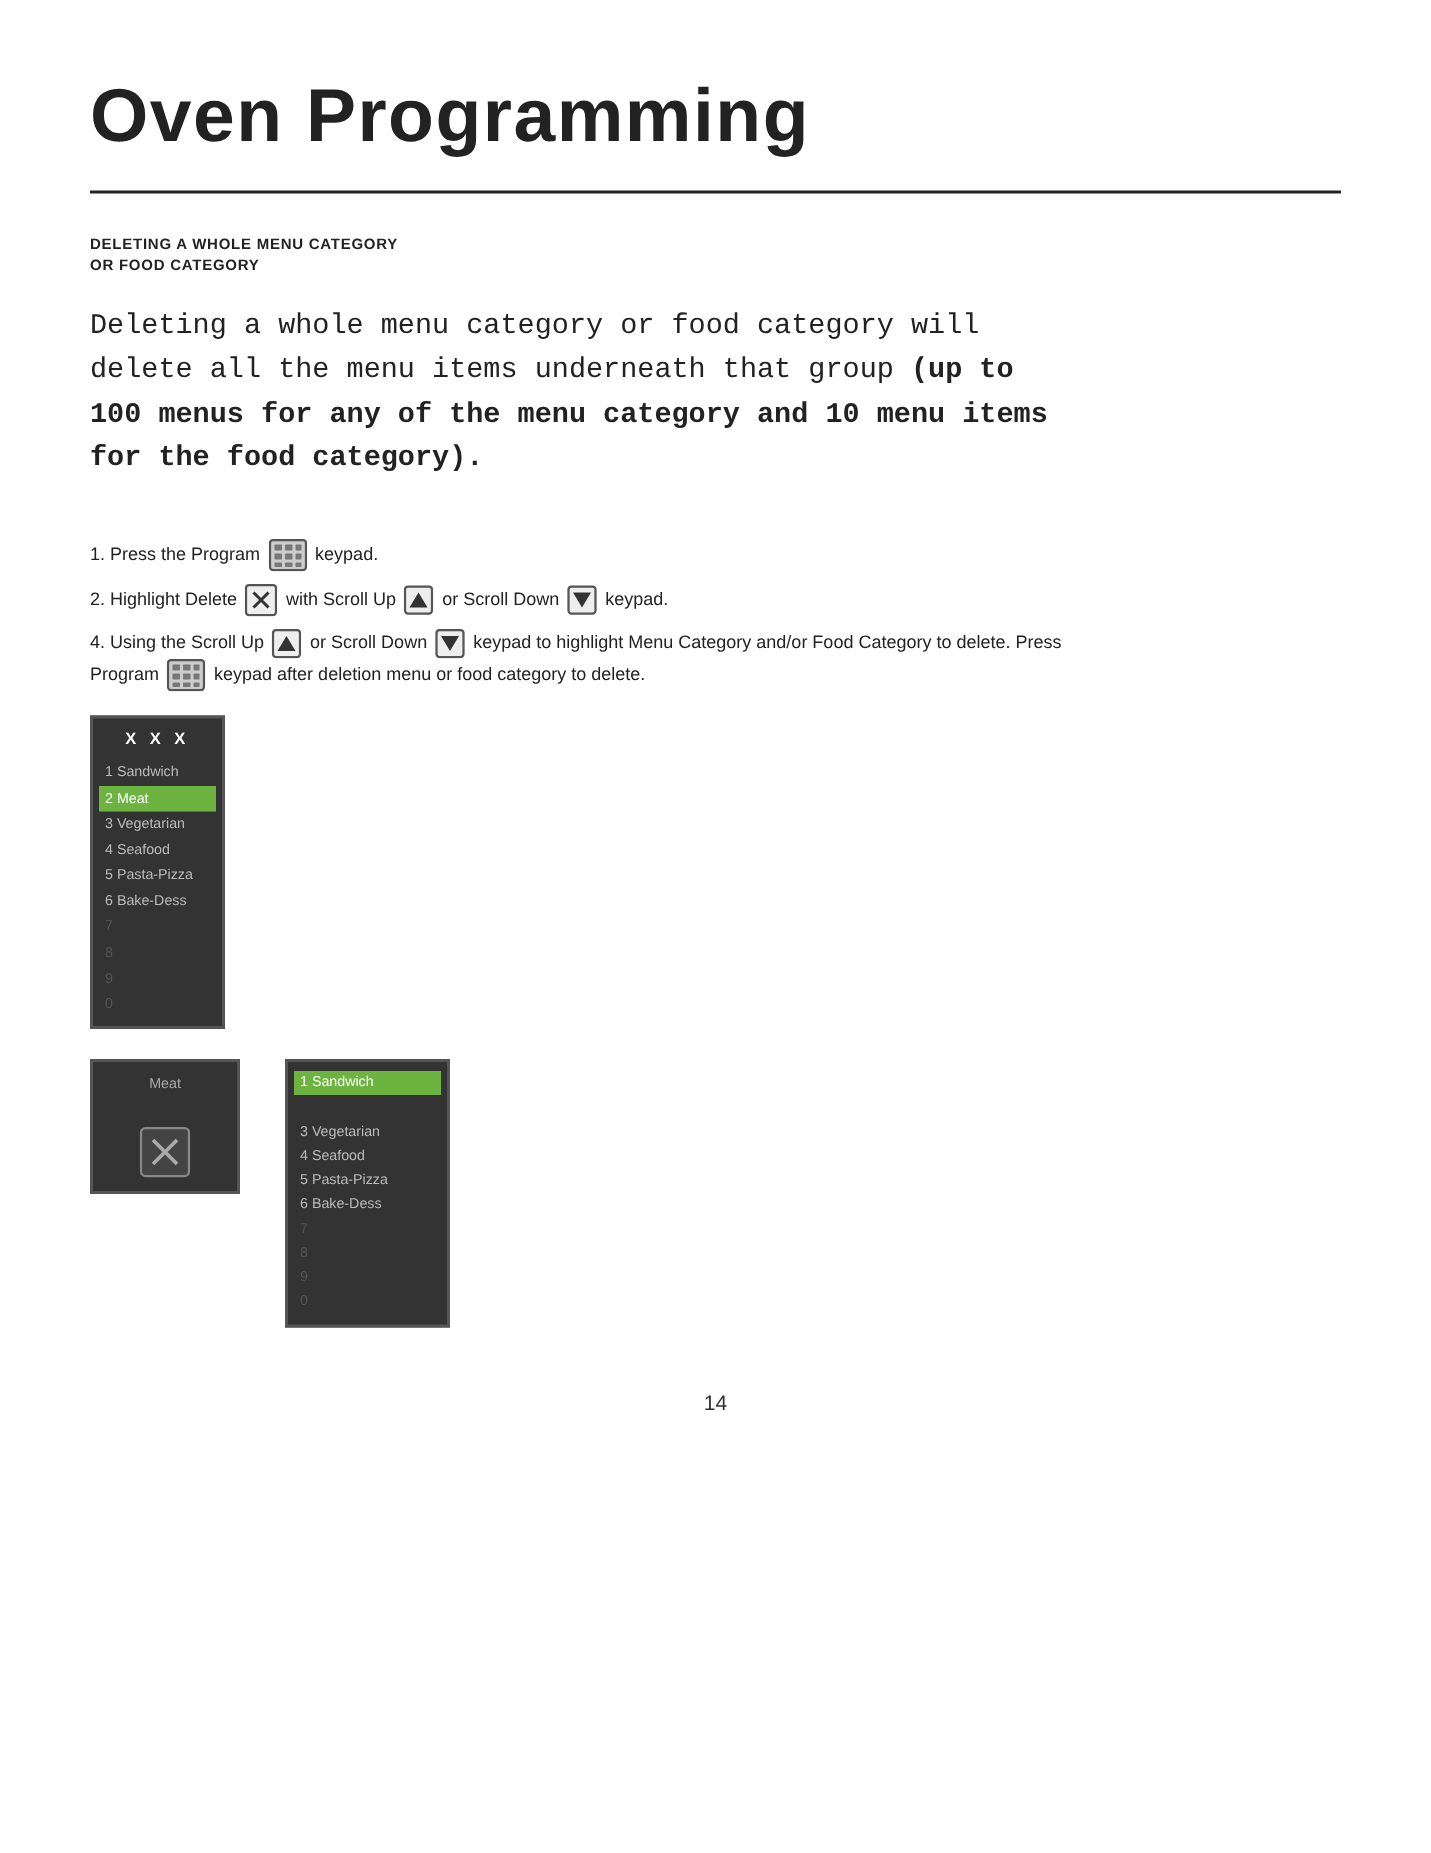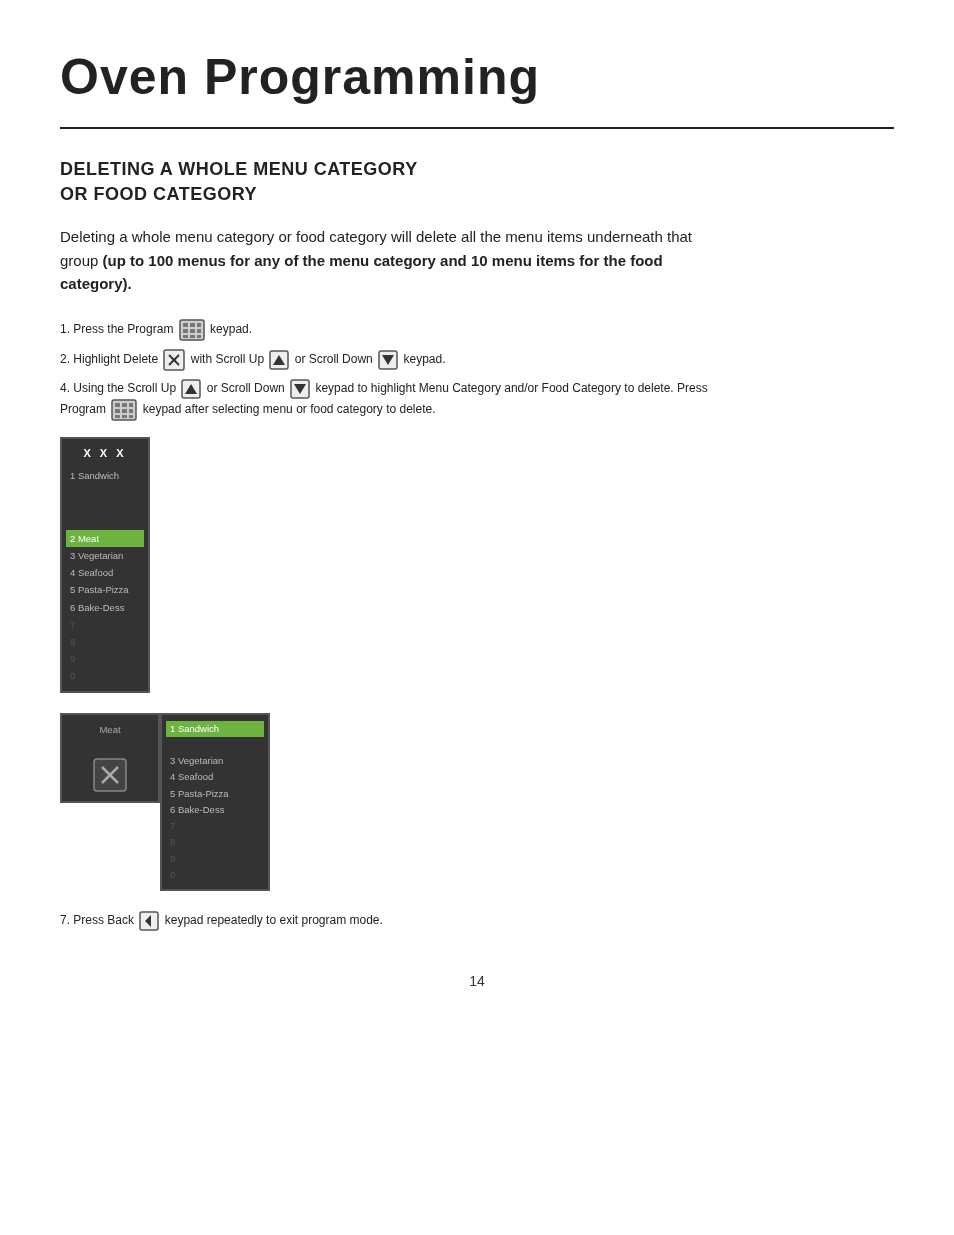--- a/index.html
+++ b/index.html
@@ -20,32 +20,33 @@
       letter-spacing: 1px;
       margin-bottom: 12px;
     }
     .title-rule {
       border: none;
       border-top: 2px solid #222;
       margin-bottom: 28px;
     }
     .section-title {
       font-family: Arial, sans-serif;
-      font-size: 18px;
+      font-size: 10px;
       font-weight: 900;
       letter-spacing: 0.5px;
       text-transform: uppercase;
       margin-bottom: 18px;
       line-height: 1.4;
     }
     .intro-text {
-      font-size: 15px;
+      font-size: 19px;
       line-height: 1.55;
-      margin-bottom: 24px;
+      margin-bottom: 38px;
       max-width: 640px;
+      font-family: Liberation Mono, monospace;
     }
     .intro-text strong {
       font-weight: bold;
     }
     .steps {
       margin-top: 10px;
     }
     .step {
       margin-bottom: 12px;
       font-size: 12px;
@@ -114,28 +115,28 @@
       margin-bottom: 4px;
     }
     .screen .menu-item {
       padding: 1px 4px;
       color: #bbb;
       font-size: 9.5px;
     }
     .screen .menu-item.highlighted {
       background: #6db33f;
       color: #fff;
-      margin-top: 46px;
     }
     .screen .menu-item.empty {
       color: #555;
     }
     
     .dual-screen-container {
       display: flex;
+      gap: 30px;
       margin: 16px 0 20px 0;
       align-items: flex-start;
     }
     .screen-left {
       background: #333;
       border: 2px solid #555;
       width: 100px;
       padding: 8px 6px;
       font-size: 10px;
       color: #ccc;
@@ -254,21 +255,21 @@
         <rect x="11" y="4" width="5" height="4" rx="0.5" fill="#777"></rect>
         <rect x="18" y="4" width="4" height="4" rx="0.5" fill="#777"></rect>
         <rect x="4" y="10" width="5" height="4" rx="0.5" fill="#777"></rect>
         <rect x="11" y="10" width="5" height="4" rx="0.5" fill="#777"></rect>
         <rect x="18" y="10" width="4" height="4" rx="0.5" fill="#777"></rect>
         <rect x="4" y="16" width="5" height="3" rx="0.5" fill="#777"></rect>
         <rect x="11" y="16" width="5" height="3" rx="0.5" fill="#777"></rect>
         <rect x="18" y="16" width="4" height="3" rx="0.5" fill="#777"></rect>
       </svg>
     </span>
-    <span> keypad after selecting menu or food category to delete.</span>
+    <span> keypad after deletion menu or food category to delete.</span>
   </div>
 
   <div class="screen-container">
     <div class="screen">
       <div class="screen-header">X  X  X</div>
       <div class="menu-item normal">1 Sandwich</div>
       <div class="menu-item highlighted" style="background:#6db33f;color:#fff;">2 Meat</div>
       <div class="menu-item normal">3 Vegetarian</div>
       <div class="menu-item normal">4 Seafood</div>
       <div class="menu-item normal">5 Pasta-Pizza</div>
@@ -302,26 +303,16 @@
       <div class="menu-item normal" style="color:#bbb;font-size:9.5px;padding:1px 4px;">5 Pasta-Pizza</div>
       <div class="menu-item normal" style="color:#bbb;font-size:9.5px;padding:1px 4px;">6 Bake-Dess</div>
       <div class="menu-item empty" style="color:#555;font-size:9.5px;padding:1px 4px;">7</div>
       <div class="menu-item empty" style="color:#555;font-size:9.5px;padding:1px 4px;">8</div>
       <div class="menu-item empty" style="color:#555;font-size:9.5px;padding:1px 4px;">9</div>
       <div class="menu-item empty" style="color:#555;font-size:9.5px;padding:1px 4px;">0</div>
     </div>
   </div>
 
 
-  <div class="step step-block">
-    <span>7. Press Back </span>
-    <span class="icon-back">
-      <svg viewBox="0 0 20 20" xmlns="http://www.w3.org/2000/svg">
-        <rect x="1" y="1" width="18" height="18" rx="2" fill="#eee" stroke="#555" stroke-width="1.5"></rect>
-        <polygon points="12,4 6,10 12,16" fill="#333"></polygon>
-      </svg>
-    </span>
-    <span> keypad repeatedly to exit program mode.</span>
-  </div>
 
 </div>
 
 <div class="page-number">14</div>
 
 </body></html>

